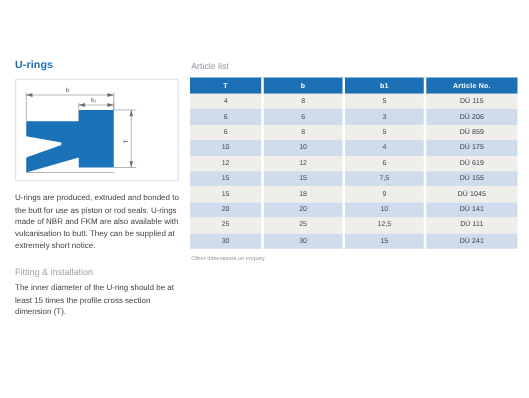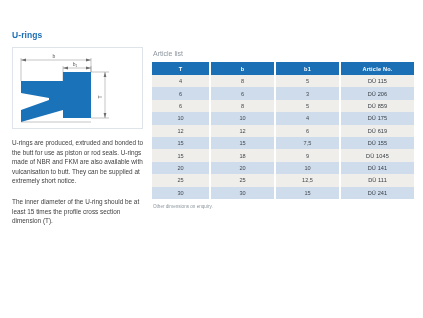--- a/index.html
+++ b/index.html
@@ -6,21 +6,21 @@
   body{
     width:423px;height:318px;
     background:#ffffff;
     font-family:"Liberation Sans", sans-serif;
     color:#3c3c3c;
     overflow:hidden;
   }
   .page{position:relative;width:423px;height:318px;}
 
   
-  .left-col{position:absolute;left:12px;top:30px;width:133px;}
+  .left-col{position:absolute;left:12px;top:46px;width:133px;}
 
   .section-title{
     font-size:8.5px;font-weight:bold;color:#1a6fb5;
     letter-spacing:0.1px;margin:0 0 7px 0;
   }
 
   .figure-box{
     width:131px;height:82px;
     border:1px solid #dfe4ea;
     background:#ffffff;
@@ -111,20 +111,21 @@
           <polygon points="92,70 90.6,65 93.4,65"></polygon>
         </g>
         <text x="41" y="9.5" font-family="Liberation Sans, sans-serif" font-size="5" fill="#555" text-anchor="middle">b</text>
         <text x="62" y="17.5" font-family="Liberation Sans, sans-serif" font-size="5" fill="#555" text-anchor="middle">b₁</text>
         <text x="89" y="49" font-family="Liberation Sans, sans-serif" font-size="5" fill="#555" text-anchor="middle" transform="rotate(-90 89 49)">T</text>
       </svg>
     </div>
 
     <p class="body-text">U-rings are produced, extruded and bonded to the butt for use as piston or rod seals. U-rings made of NBR and FKM are also available with vulcanisation to butt. They can be supplied at extremely short notice.</p>
 
+    <div class="sub-title">Fitting &amp; installation</div>
     <p class="body-text">The inner diameter of the U-ring should be at least 15 times the profile cross section dimension (T).</p>
   </div>
 
   <div class="right-col">
     <div class="list-label">Article list</div>
 
     <table>
       <colgroup>
         <col style="width:58px">
           <col style="width:65px">

